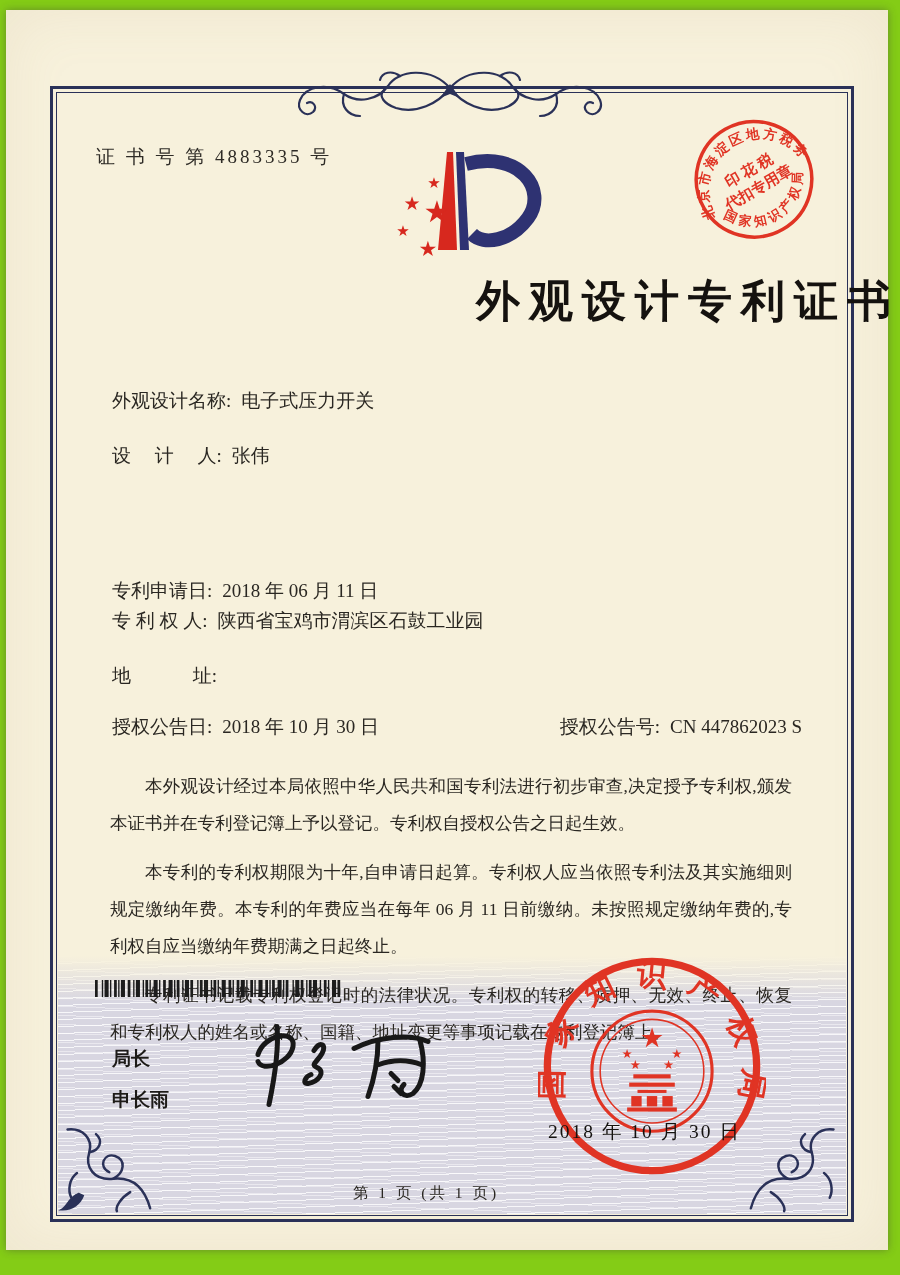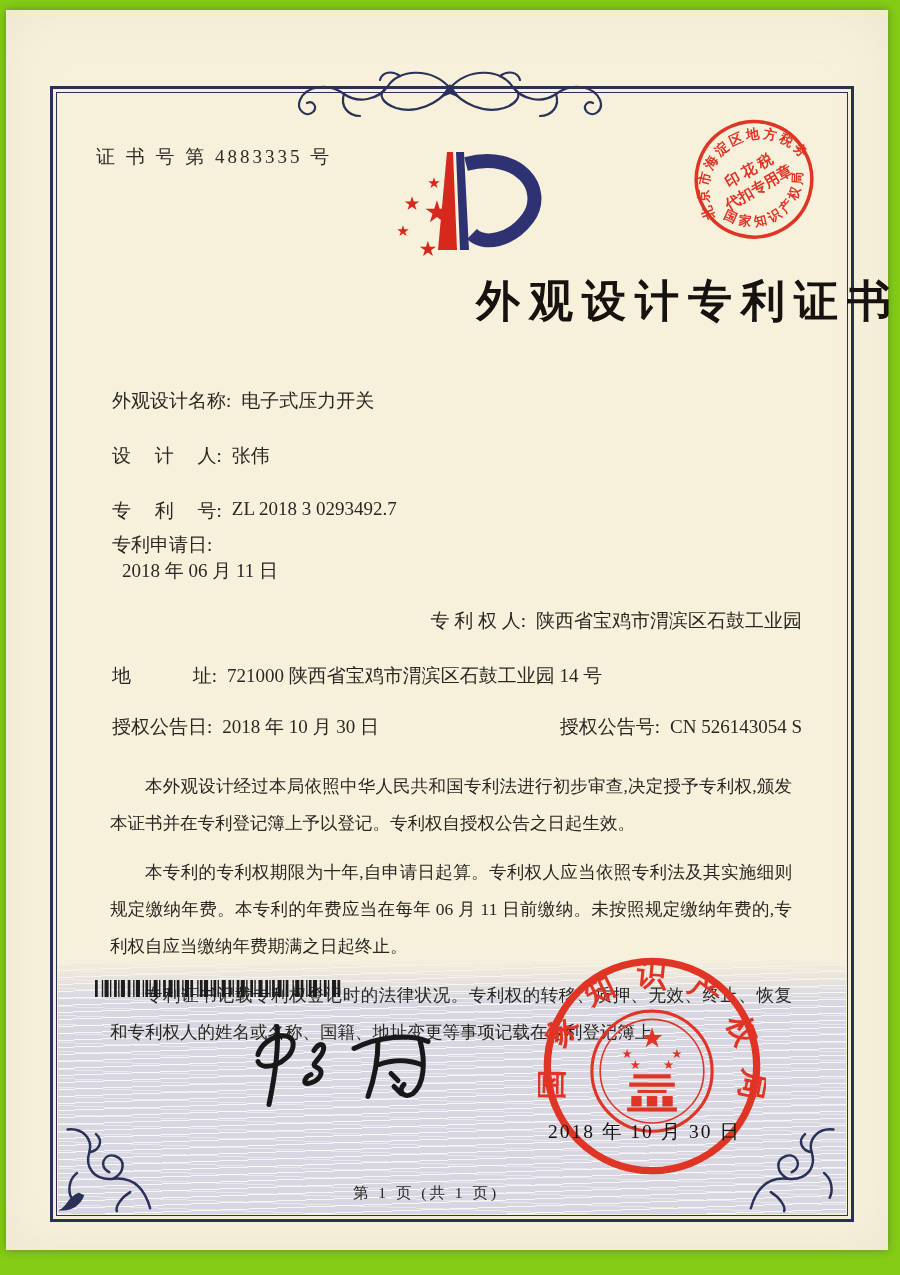--- a/index.html
+++ b/index.html
@@ -125,40 +125,35 @@
   <div class="abs title">外观设计专利证书</div>
 
   <div class="abs field-row" style="top:388px;">
     <span class="field-label">外观设计名称:</span>
     <span class="field-value">电子式压力开关</span>
   </div>
   <div class="abs field-row" style="top:443px;">
     <span class="field-label">设　 计　 人:</span>
     <span class="field-value">张伟</span>
   </div>
-  <div class="abs field-row" style="top:498px;">
-    <span class="field-label">专　 利　 号:</span>
-    <span class="field-value">ZL 2018 3 0293492.7</span>
-  </div>
-  <div class="abs field-row" style="top:532px;flex-direction:column;">
+  <div class="abs field-row" style="top:578px;">
     <span class="field-label">专利申请日:</span>
     <span class="field-value">2018 年 06 月 11 日</span>
   </div>
-  <div class="abs field-row" style="top:608px;justify-content:flex-end;">
+  <div class="abs field-row" style="top:608px;">
     <span class="field-label">专 利 权 人:</span>
     <span class="field-value">陕西省宝鸡市渭滨区石鼓工业园</span>
   </div>
   <div class="abs field-row" style="top:663px;">
     <span class="field-label">地　　　 址:</span>
-    <span class="field-value">721000 陕西省宝鸡市渭滨区石鼓工业园 14 号</span>
   </div>
 
   <div class="abs grant-row">
     <span style="white-space:pre;"><span>授权公告日:</span><span style="margin-left:10px;">2018 年 10 月 30 日</span></span>
-    <span style="white-space:pre;"><span>授权公告号:</span><span style="margin-left:10px;">CN 526143054 S</span></span>
+    <span style="white-space:pre;"><span>授权公告号:</span><span style="margin-left:10px;">CN 447862023 S</span></span>
   </div>
 
   <div class="abs paras">
     <p>本外观设计经过本局依照中华人民共和国专利法进行初步审查,决定授予专利权,颁发本证书并在专利登记簿上予以登记。专利权自授权公告之日起生效。</p>
     <p>本专利的专利权期限为十年,自申请日起算。专利权人应当依照专利法及其实施细则规定缴纳年费。本专利的年费应当在每年 06 月 11 日前缴纳。未按照规定缴纳年费的,专利权自应当缴纳年费期满之日起终止。</p>
     <p>专利证书记载专利权登记时的法律状况。专利权的转移、质押、无效、终止、恢复和专利权人的姓名或名称、国籍、地址变更等事项记载在专利登记簿上。</p>
   </div>
 
   <div class="abs barcode">
     <svg id="barcodeSvg" width="252" height="17" viewBox="0 0 185 17" preserveAspectRatio="none" fill="#1c1c1c">
@@ -212,20 +207,24 @@
         <rect x="157" y="0" width="2" height="17"></rect>
         <rect x="160" y="0" width="3" height="17"></rect>
         <rect x="165" y="0" width="1" height="17"></rect>
         <rect x="168" y="0" width="2" height="17"></rect>
         <rect x="171" y="0" width="1" height="17"></rect>
         <rect x="174" y="0" width="3" height="17"></rect>
         <rect x="178" y="0" width="2" height="17"></rect>
       </svg>
   </div>
 
+  <div class="abs signatory">
+    <div>局长</div>
+    <div>申长雨</div>
+  </div>
 
   <div class="abs signature">
     <svg width="250" height="105" viewBox="0 0 250 100" fill="none" stroke="#181818" stroke-width="5" stroke-linecap="round">
       <path d="M30,36 C36,16 68,10 65,28 C62,45 34,54 30,43"></path>
       <path d="M49,8 C51,30 46,62 41,86"></path>
       <path d="M86,32 C92,22 99,26 94,35 C89,44 82,46 89,49 C98,53 91,63 80,65 C74,66 77,58 83,56"></path>
       <path d="M126,30 C150,18 182,15 200,23"></path>
       <path d="M150,22 C150,42 145,64 140,78"></path>
       <path d="M192,22 C198,44 196,66 185,75 C176,81 169,72 176,66"></path>
       <path d="M151,46 C164,41 181,41 193,46"></path>

